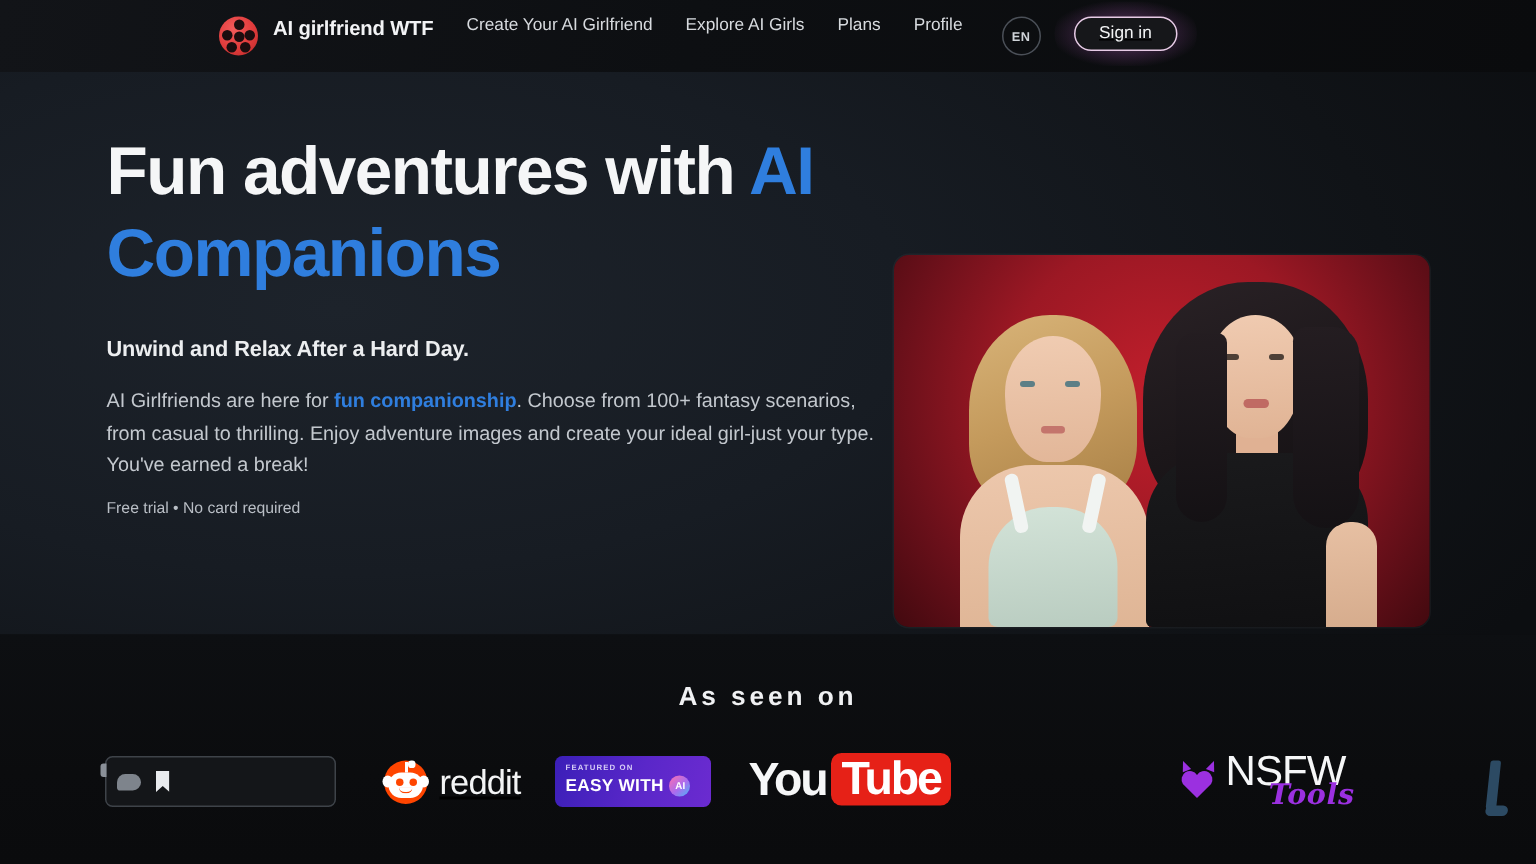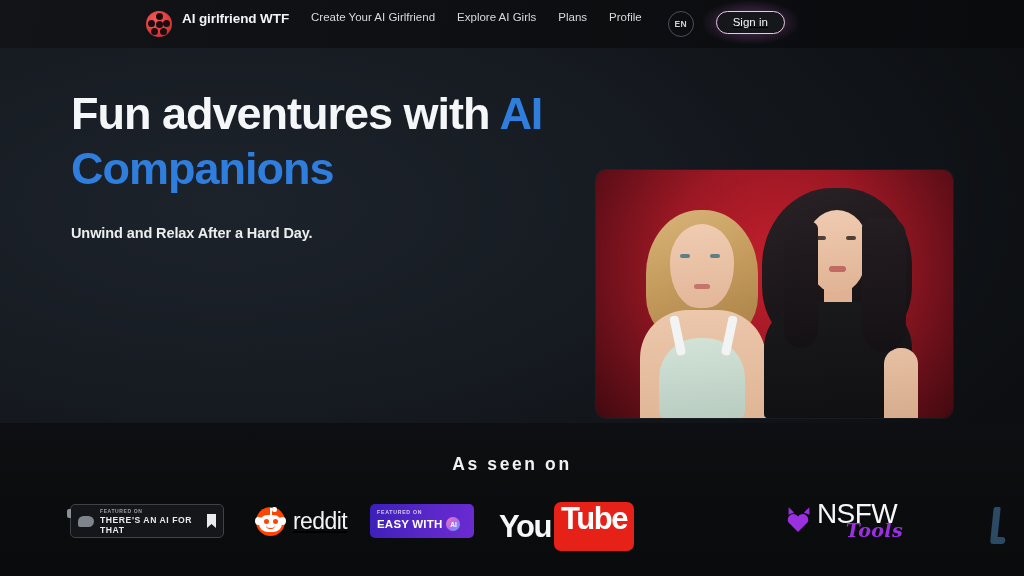--- a/index.html
+++ b/index.html
@@ -362,21 +362,21 @@
     background: linear-gradient(135deg, #ff6fae 0%, #a96cf0 55%, #49b6f5 100%);
     color: #fff; font-size: 6.5px; font-weight: 700;
     display: flex; align-items: center; justify-content: center;
   }
 
   
   .yt { position: absolute; left: 499px; top: 7px; display: flex; align-items: center; }
   .yt .you { font-size: 31px; font-weight: 700; color: #f6f7f8; letter-spacing: -1.4px; line-height: 31px; }
   .yt .tubebox {
     background: #e62117; border-radius: 7px; margin-left: 3px;
-    padding: 1px 7px 17px;
+    padding: 1px 7px 3px;
   }
   .yt .tube { font-size: 31px; font-weight: 700; color: #ffffff; letter-spacing: -1.4px; line-height: 31px; }
 
   
   .aicol {
     position: absolute; left: 646px; top: 9px;
     width: 120px; height: 32px;
     border-radius: 4px;
     background: linear-gradient(100deg, #0e4a52 0%, #13606b 55%, #157480 100%);
     display: flex; align-items: center; padding: 0 9px;
@@ -468,22 +468,24 @@
     </div>
   </div>
 
   <div class="hero">
 
     <div class="hero-left">
       <h1 class="headline"><span>Fun adventures with </span><span class="accent">AI Companions</span></h1>
 
       <div class="subhead">Unwind and Relax After a Hard Day.</div>
 
-
-
+      <p class="bodycopy"><span>AI Girlfriends are here for </span><span class="link">fun companionship</span><span>. Choose from 100+ fantasy scenarios, from casual to thrilling. Enjoy adventure images and create your ideal girl-just your type. You've earned a break!</span></p>
+
+
+      <div class="cta-note">Free trial • No card required</div>
     </div>
 
     <div class="hero-img">
       <div class="hi-figure fig-a">
         <div class="hair"></div>
         <div class="body"></div>
         <div class="top"></div>
         <div class="strap l"></div>
         <div class="strap r"></div>
         <div class="face"></div>
@@ -507,24 +509,20 @@
   </div>
 
   <div class="seen-section">
     <div class="seen-title">As seen on</div>
 
     <div class="logo-row">
 
       <div class="taaft">
         <div class="edge"></div>
         <div class="blob"></div>
-        <div class="txt">
-          <div class="t1">FEATURED ON</div>
-          <div class="t2">THERE'S AN AI FOR THAT</div>
-        </div>
         <div class="bm"></div>
       </div>
 
       <div class="reddit">
         <div class="mark">
           <div class="ant"></div>
           <div class="antdot"></div>
           <div class="face"></div>
           <div class="ear l"></div>
           <div class="ear r"></div>

